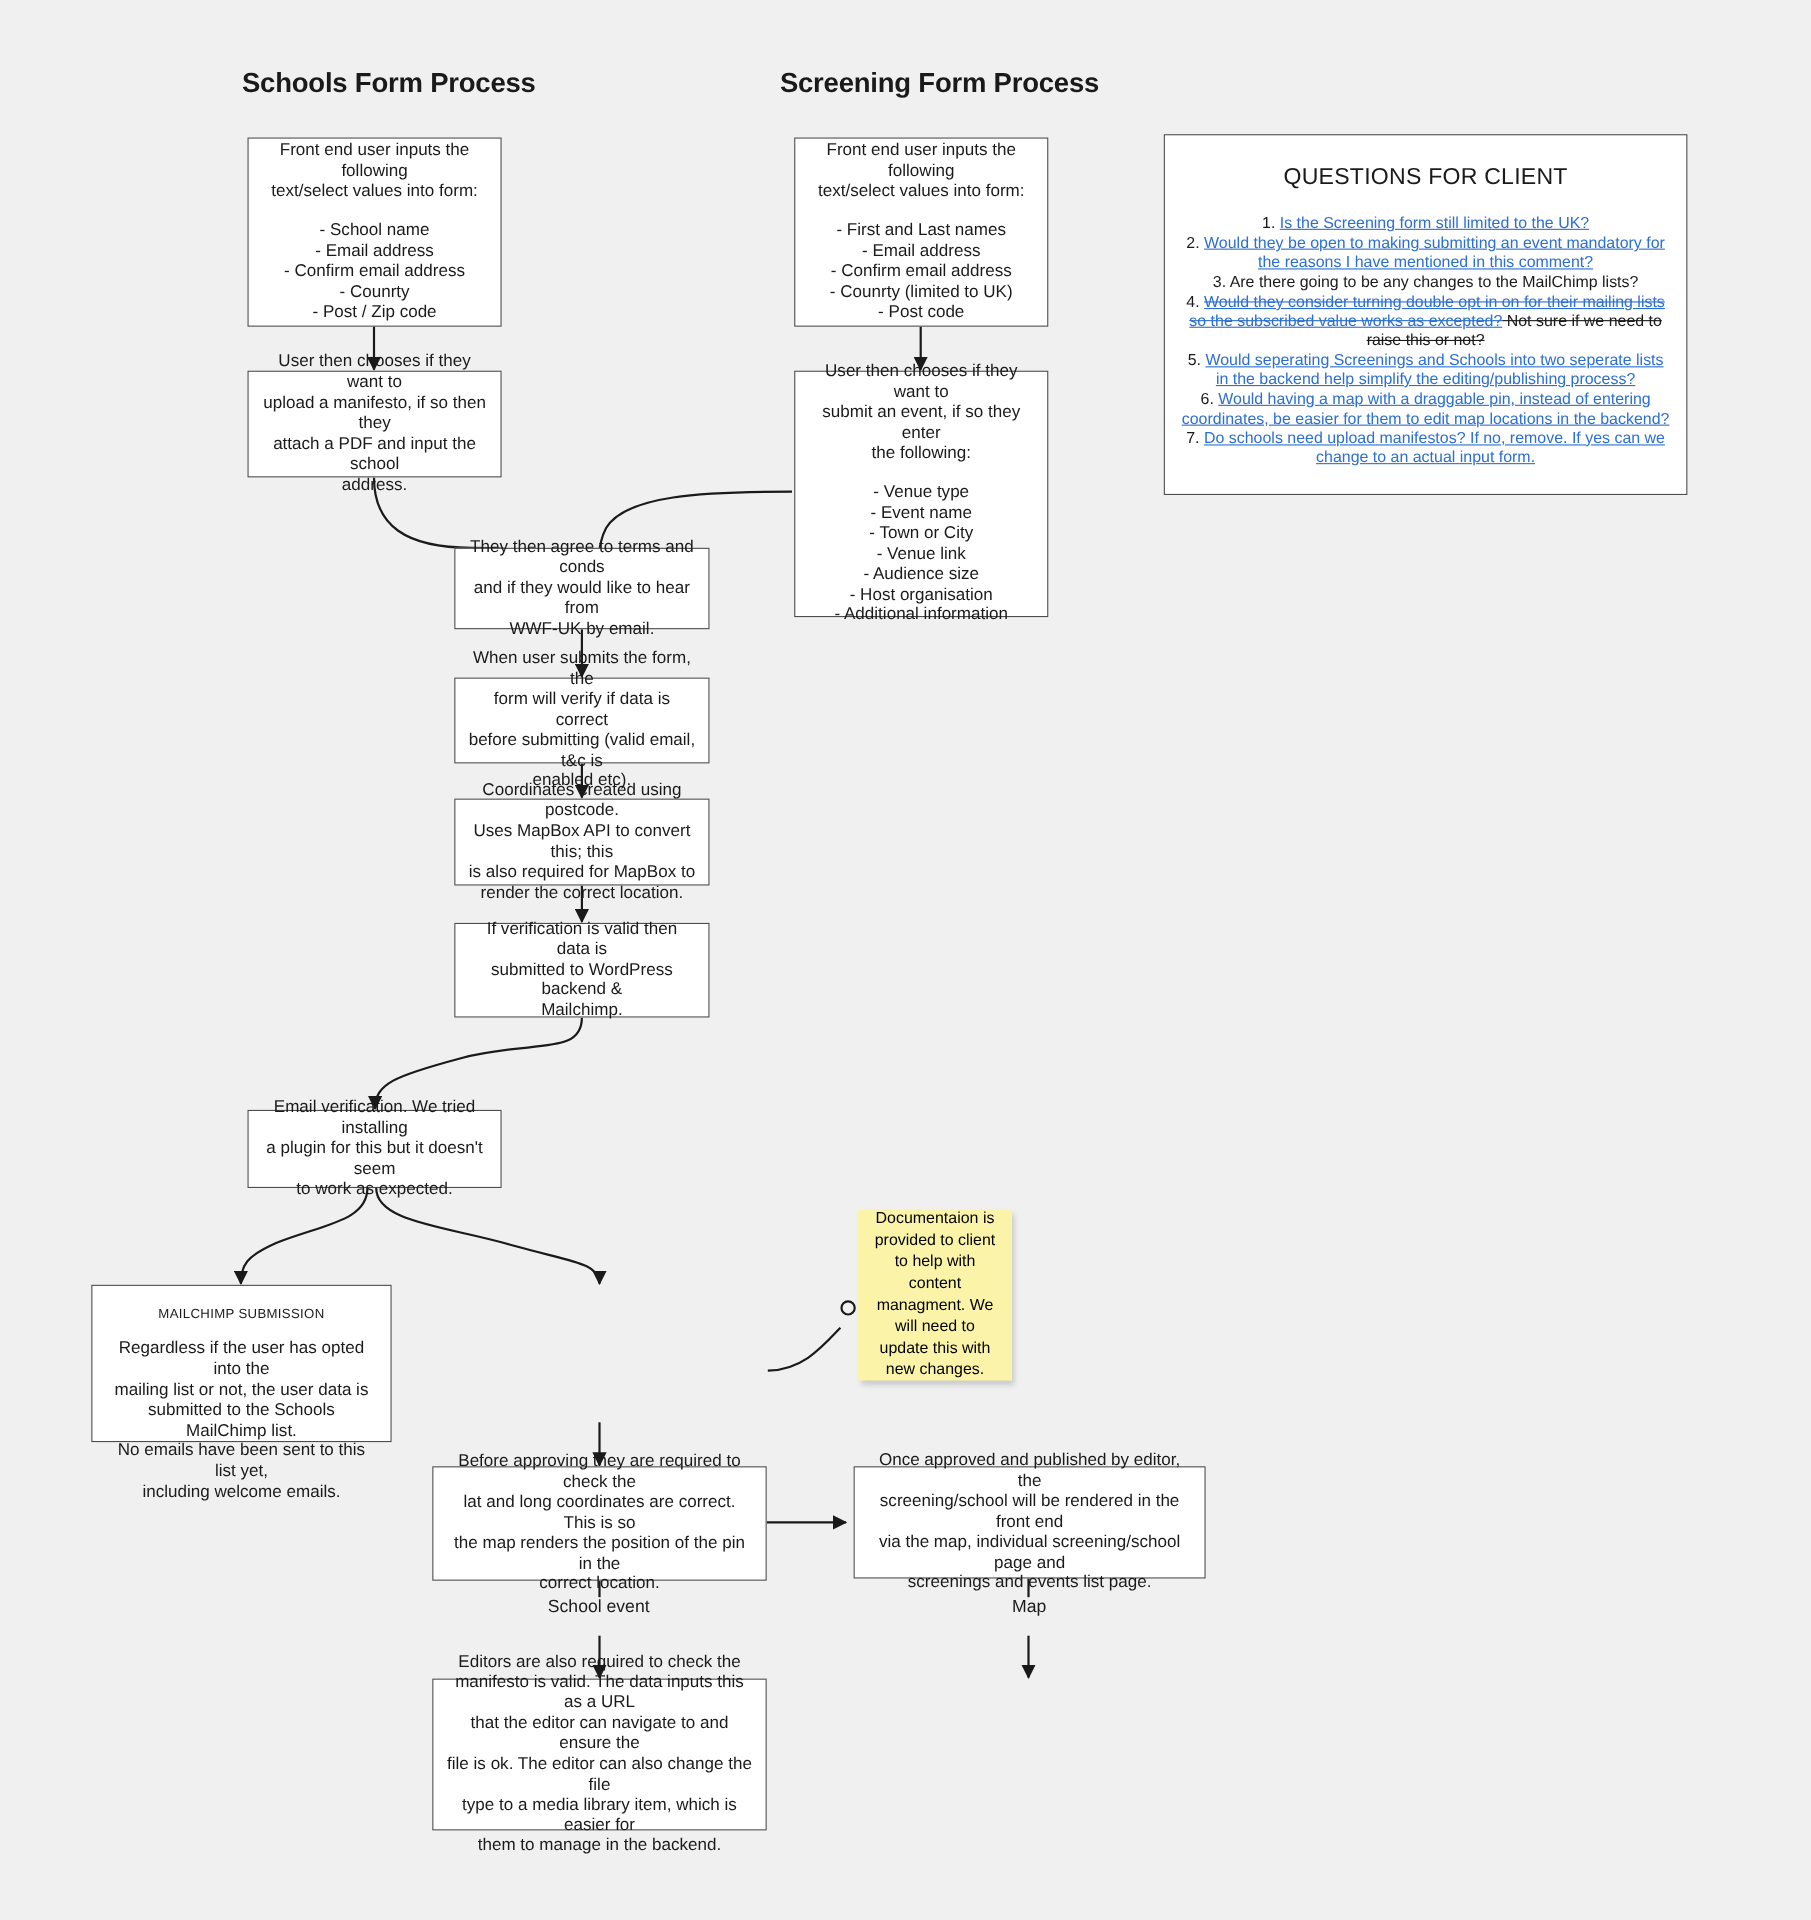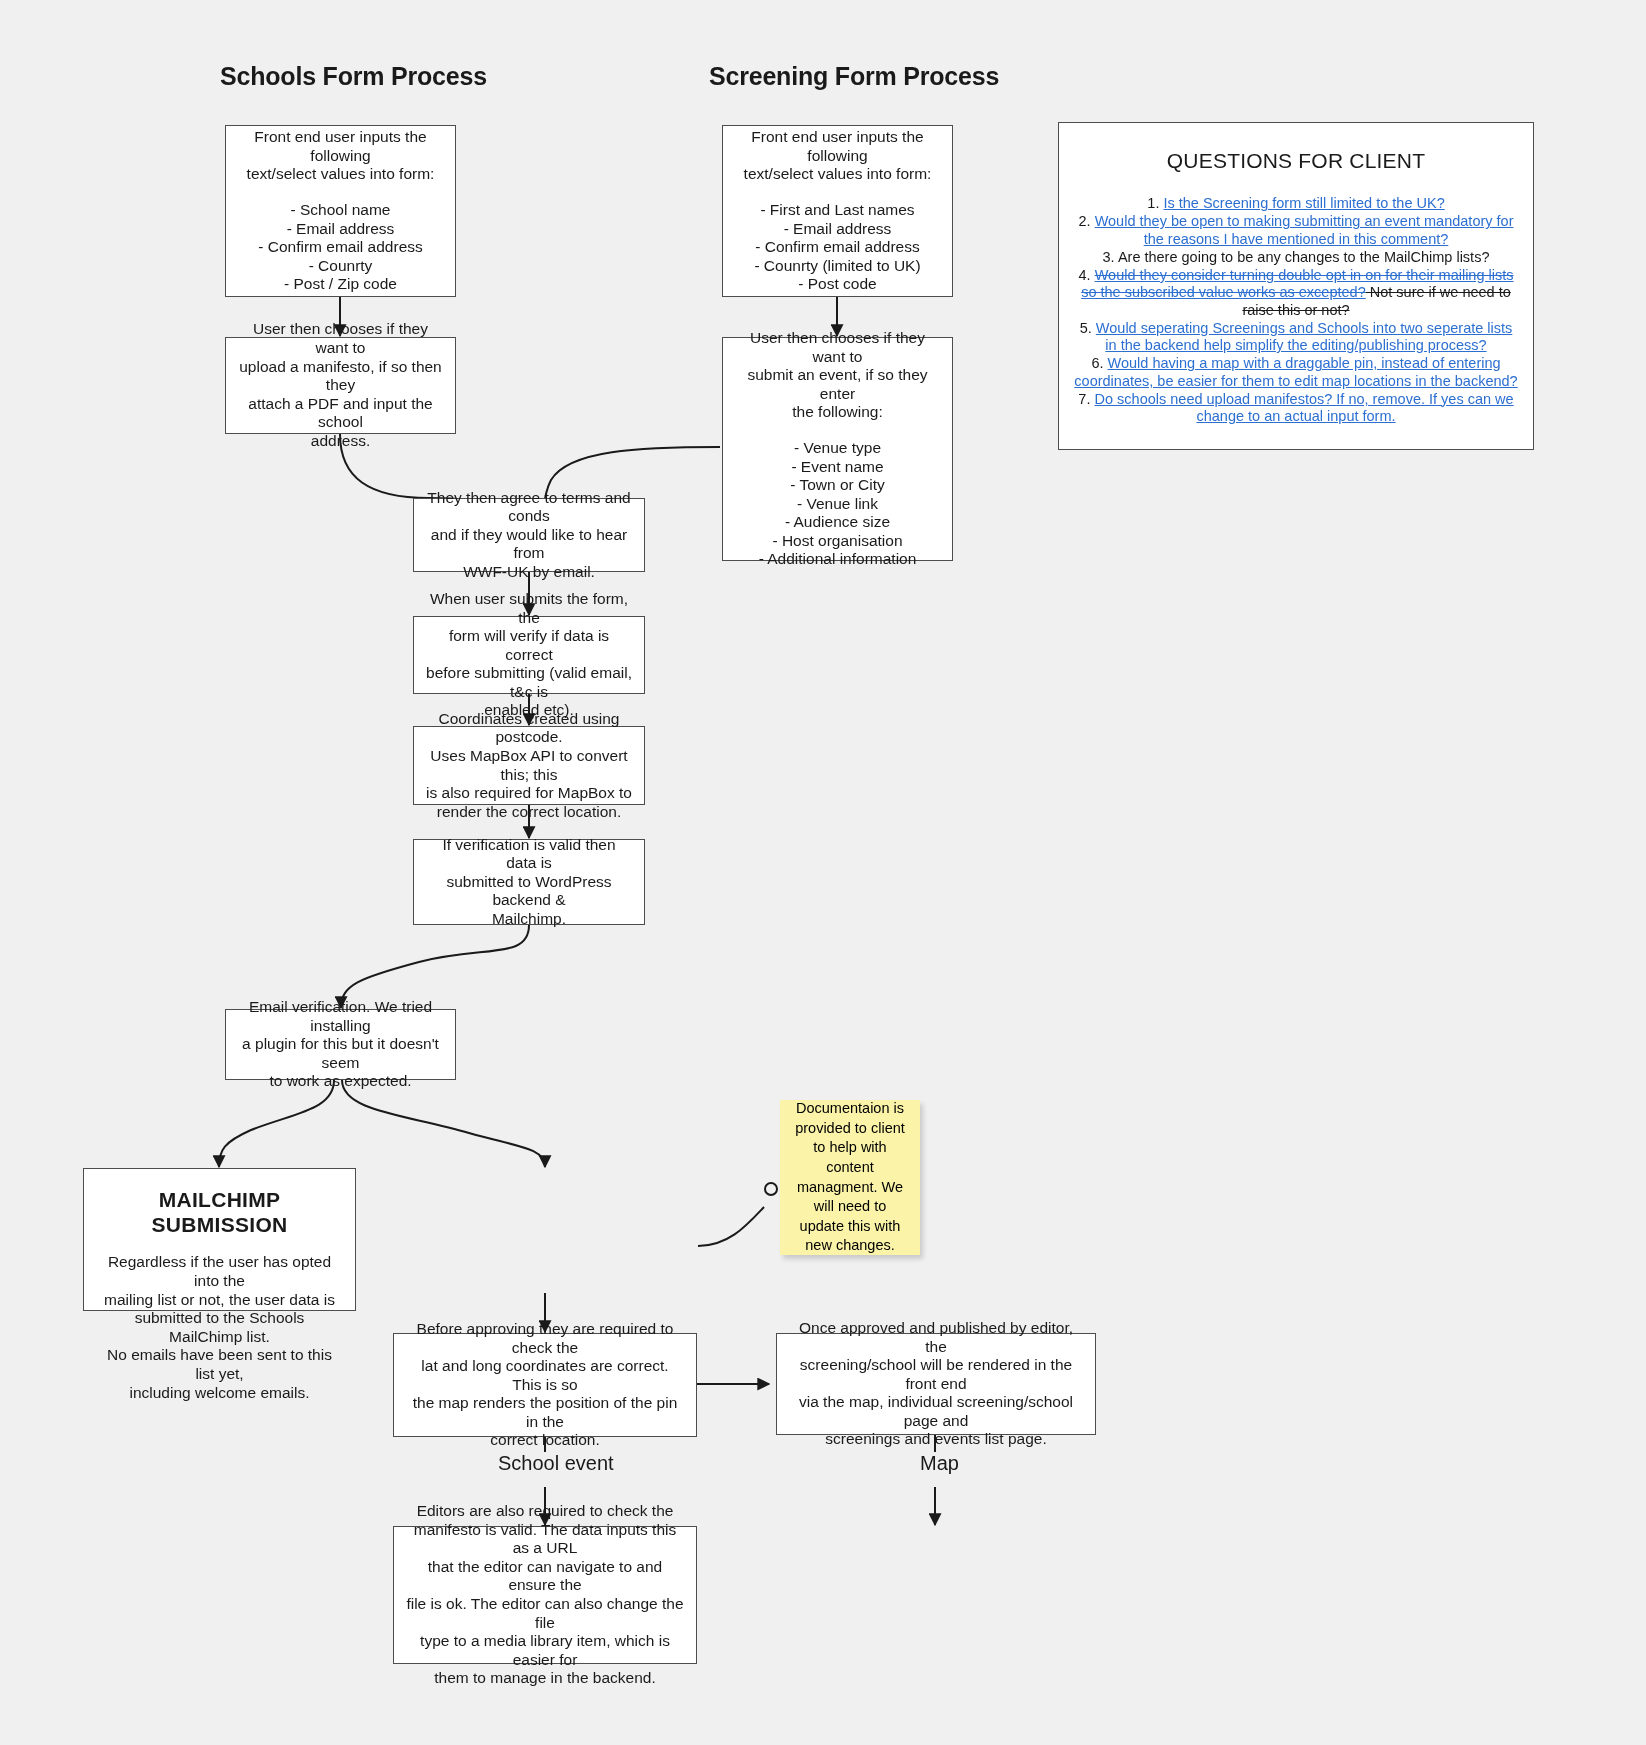--- a/index.html
+++ b/index.html
@@ -52,23 +52,22 @@
     line-height: 1.2;
     color: #1a1a1a;
     padding: 10px 12px;
   }
   .node p {
     margin: 0;
     white-space: pre-line;
   }
   .node .heading {
     margin: 0 0 16px 0;
-    font-size: 21px;
+    font-size: 12px;
     letter-spacing: 0.3px;
-    font-weight: bold;
   }
   .node .spacer-list {
     margin-top: 17px;
     white-space: pre-line;
   }
   .sticky {
     position: absolute;
     background: #fbf4a8;
     border: none;
     box-sizing: border-box;
@@ -78,21 +77,21 @@
     text-align: center;
     font-size: 14.5px;
     line-height: 1.35;
     color: #000000;
     padding: 10px 14px;
     box-shadow: 3px 4px 5px rgba(0,0,0,0.16);
   }
   .sticky p { margin: 0; }
   .edge-label {
     position: absolute;
-    font-size: 20px;
+    font-size: 16px;
     color: #1a1a1a;
     background: #f0f0f0;
     padding: 0 7px;
     white-space: nowrap;
   }
   .qbox {
     position: absolute;
     background: #ffffff;
     border: 1.6px solid #4d4d4d;
     box-sizing: border-box;

